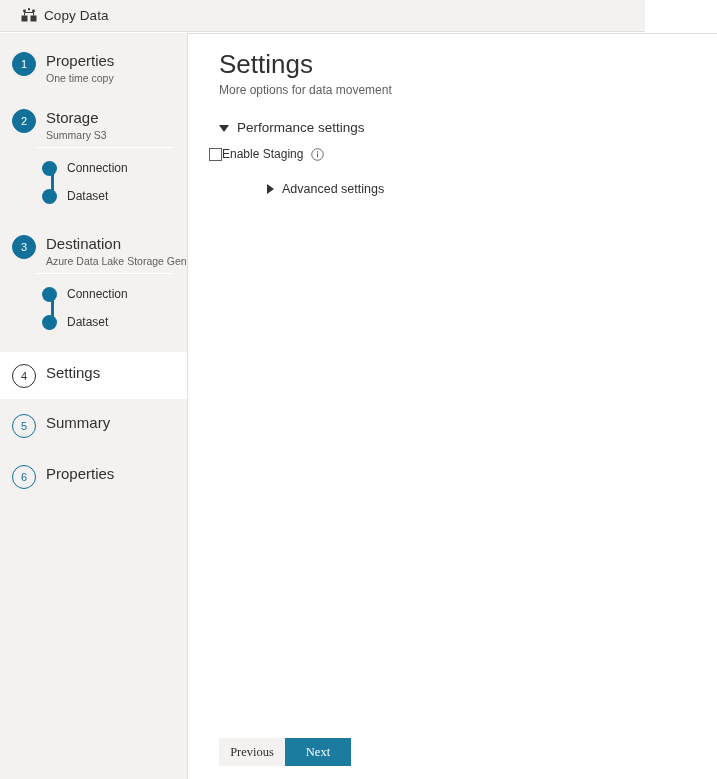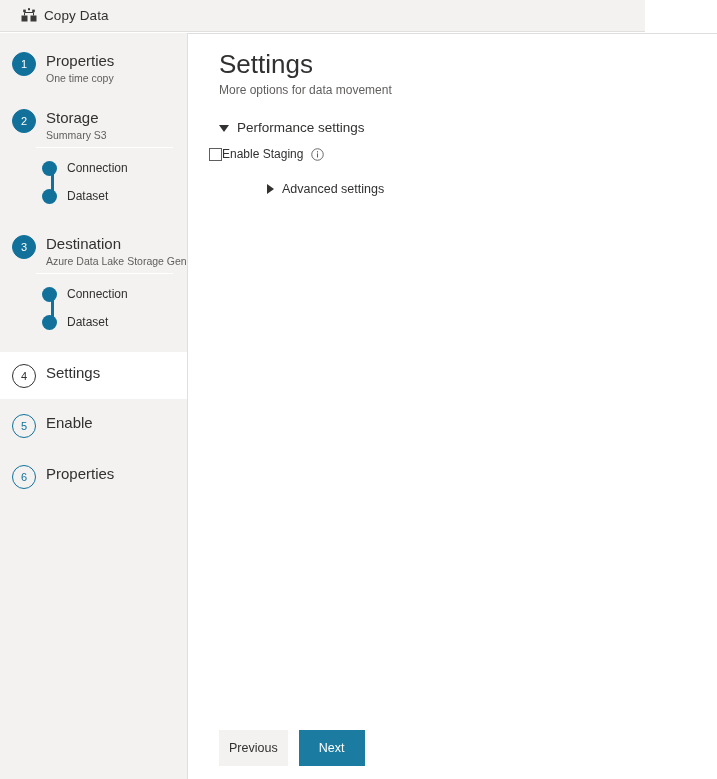--- a/index.html
+++ b/index.html
@@ -258,39 +258,39 @@
 
   
   #footer-actions {
     position: absolute;
     left: 31px;
     bottom: 13px;
     display: flex;
     align-items: center;
   }
   .btn {
-    height: 36px;
+    height: 28px;
     min-width: 66px;
     padding: 0 10px;
     font-size: 12.5px;
-    font-family: Liberation Sans, sans-serif;
+    font-family: Liberation Serif, serif;
     border: none;
     box-sizing: border-box;
     cursor: pointer;
     line-height: 28px;
     text-align: center;
   }
   .btn.secondary {
     background: #f3f2f1;
     color: #323130;
   }
   .btn.primary {
     background: #1b7ba0;
     color: #ffffff;
-    margin-left: 11px;
+    margin-left: 0;
   }
 </style>
 </head>
 <body>
 
 <div id="app-header">
   <svg class="hdr-icon" viewBox="0 0 18 18">
     <rect x="1.5" y="8.5" width="6" height="6" fill="#3b3a39"></rect>
     <rect x="10.5" y="8.5" width="6" height="6" fill="#3b3a39"></rect>
     <path d="M4.5 8.5 V5.5 H13.5 V8.5" stroke="#3b3a39" stroke-width="1" fill="none"></path>
@@ -363,21 +363,21 @@
       <div class="step-text">
         <div class="step-title">Settings</div>
       </div>
     </div>
   </div>
 
   <div class="step" style="margin-top:8px;">
     <div class="step-head">
       <div class="step-badge pending">5</div>
       <div class="step-text">
-        <div class="step-title">Enable</div>
+        <div class="step-title">Summary</div>
       </div>
     </div>
   </div>
 
   <div class="step" style="margin-top:14px;">
     <div class="step-head">
       <div class="step-badge pending">6</div>
       <div class="step-text">
         <div class="step-title">Properties</div>
       </div>

